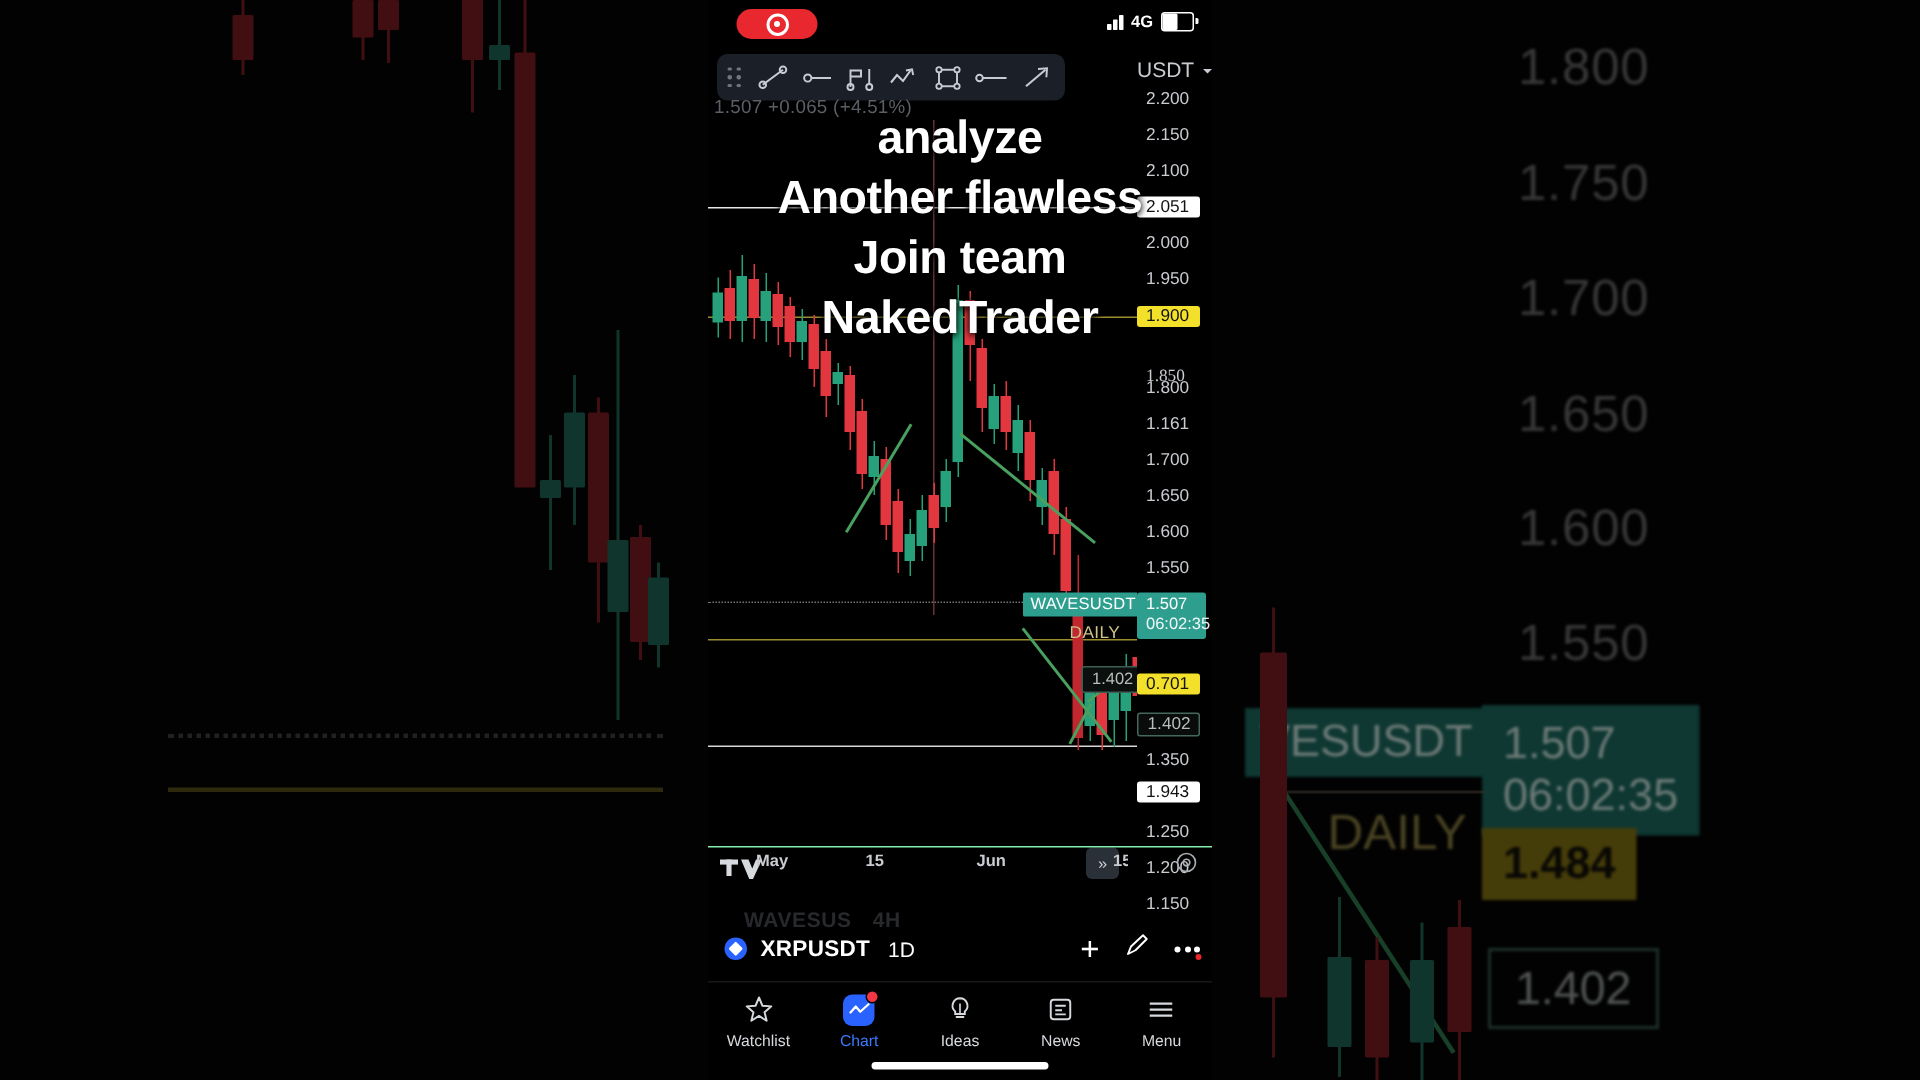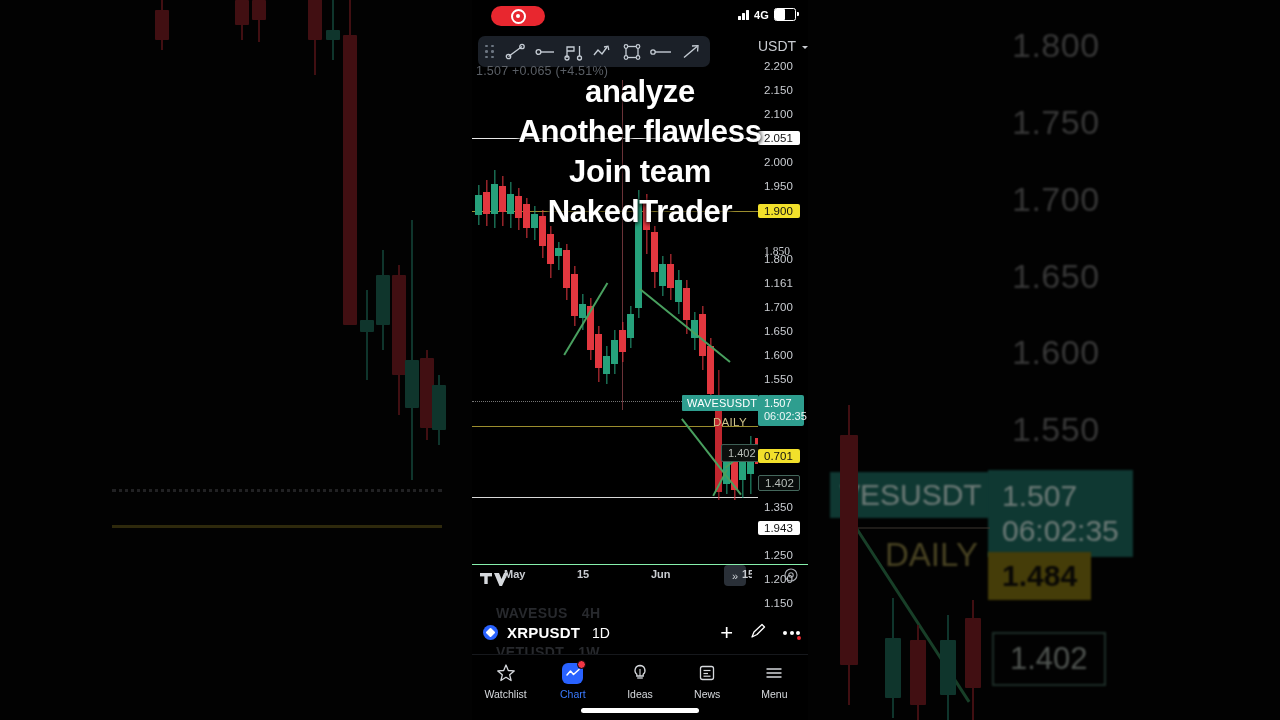--- a/index.html
+++ b/index.html
@@ -539,24 +539,20 @@
               </svg>
           </span>
           <span class="dots3">
               <i></i>
               <i></i>
               <i></i>
               <i class="rd"></i>
             </span>
         </span>
       </div>
-      <div class="wl-row" style="top:30px;padding-left:24px;box-sizing:border-box;">
-        <span class="wl-faint">VETUSDT</span>
-        <span class="wl-faint" style="margin-left:14px;">1W</span>
-      </div>
     </div>
 
     <div class="nav">
       <div class="nav-item">
         <span class="nav-ico">
           <svg width="20" height="20" viewBox="0 0 20 20">
               <polygon points="10,2 12.3,7.5 18.2,7.9 13.7,11.8 15.1,17.5 10,14.3 4.9,17.5 6.3,11.8 1.8,7.9 7.7,7.5" fill="none" stroke="#d6d9dd" stroke-width="1.3" stroke-linejoin="round"></polygon>
             </svg>
         </span>
         <span class="nav-lbl">Watchlist</span>

